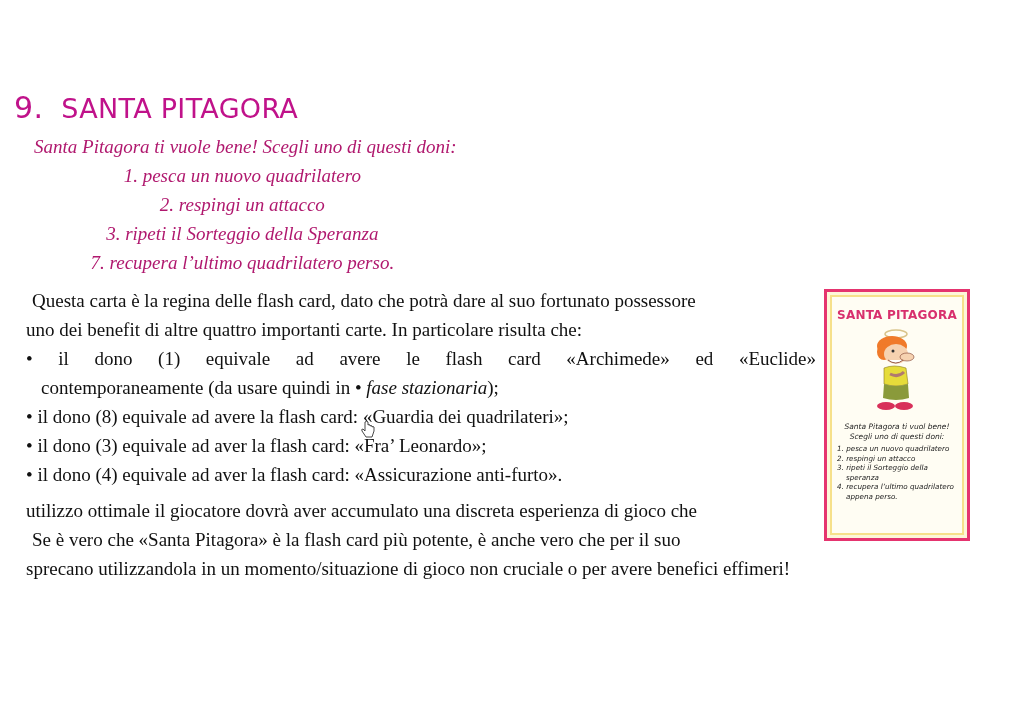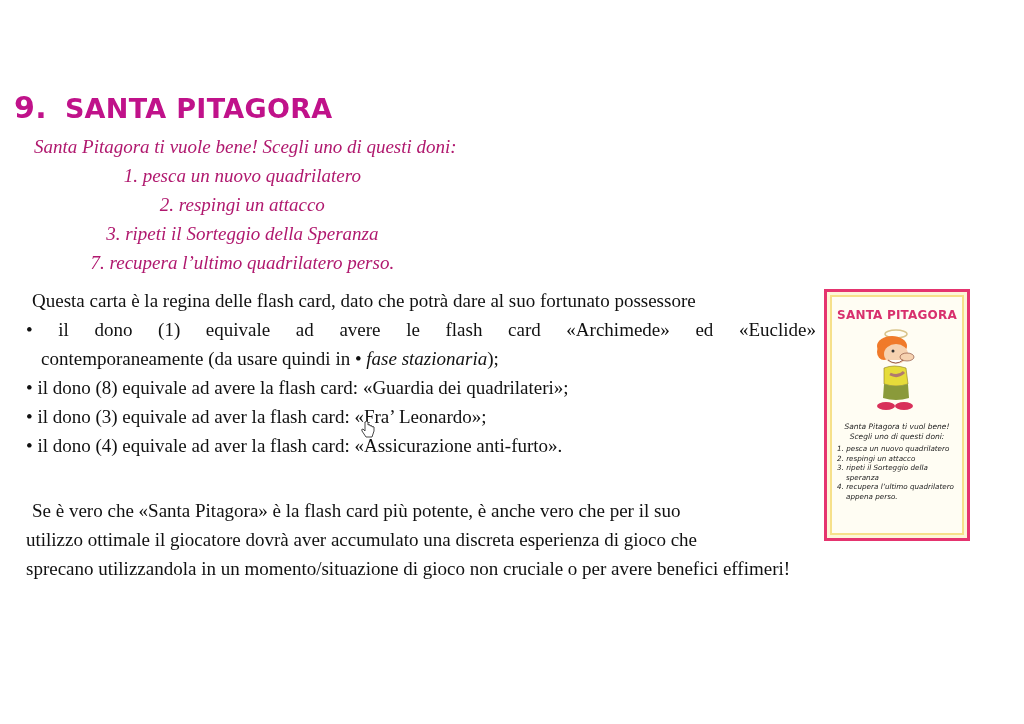--- a/index.html
+++ b/index.html
@@ -2,21 +2,21 @@
 <html><head>
   <meta charset="utf-8">
   <style>
     html, body { margin: 0; padding: 0; }
     body {
       width: 1024px; height: 724px; background: #ffffff; position: relative; overflow: hidden;
       font-family: "Liberation Serif", serif; color: #111;
     }
     .title {
       position: absolute; left: 14px; top: 90px; font-family: "DejaVu Sans", sans-serif;
-      font-weight: bold; color: #c0128a; font-size: 27px; letter-spacing: 0.3px;
+      font-weight: normal; color: #c0128a; font-size: 27px; letter-spacing: 0.3px;
     }
     .title .num { margin-right: 18px; font-size: 30px; }
     .gifts {
       position: absolute; left: 28px; top: 132px; color: #b0186e; font-style: italic; font-size: 19px; text-align: center;
     }
     .gifts .intro { margin-left: 6px; line-height: 29px; }
     .gifts .item { line-height: 29px; }
     .body-text { position: absolute; left: 26px; font-size: 19px; line-height: 29px; color: #111; }
     .p1 { top: 286px; width: 790px; }
     .p1 .indent { padding-left: 6px; }
@@ -57,30 +57,31 @@
 <div class="gifts">
   <div class="intro">Santa Pitagora ti vuole bene! Scegli uno di questi doni:</div>
   <div class="item">1. pesca un nuovo quadrilatero</div>
   <div class="item">2. respingi un attacco</div>
   <div class="item">3. ripeti il Sorteggio della Speranza</div>
   <div class="item">7. recupera l’ultimo quadrilatero perso.</div>
 </div>
 
 <div class="body-text p1">
   <div class="indent">Questa carta è la regina delle flash card, dato che potrà dare al suo fortunato possessore</div>
+  <div>uno dei benefit di altre quattro importanti carte. In particolare risulta che:</div>
   <div class="just">• il dono (1) equivale ad avere le flash card «Archimede» ed «Euclide»</div>
   <div class="bullet-cont"><span>contemporaneamente (da usare quindi in • </span><i>fase stazionaria</i><span>);</span></div>
   <div>• il dono (8) equivale ad avere la flash card: «Guardia dei quadrilateri»;</div>
   <div>• il dono (3) equivale ad aver la flash card: «Fra’ Leonardo»;</div>
   <div>• il dono (4) equivale ad aver la flash card: «Assicurazione anti-furto».</div>
 </div>
 
 <div class="body-text p2">
+  <div>utilizzo ottimale il giocatore dovrà aver accumulato una discreta esperienza di gioco che</div>
   <div style="padding-left:6px">Se è vero che «Santa Pitagora» è la flash card più potente, è anche vero che per il suo</div>
-  <div>utilizzo ottimale il giocatore dovrà aver accumulato una discreta esperienza di gioco che</div>
 </div>
 
 <div class="body-text p3">
   <div>sprecano utilizzandola in un momento/situazione di gioco non cruciale o per avere benefici effimeri!</div>
 </div>
 
 <div class="card">
   <div class="card-inner">
     <div class="card-title">SANTA PITAGORA</div>
     <svg class="card-illustration" width="70" height="92" viewBox="0 0 70 92">

